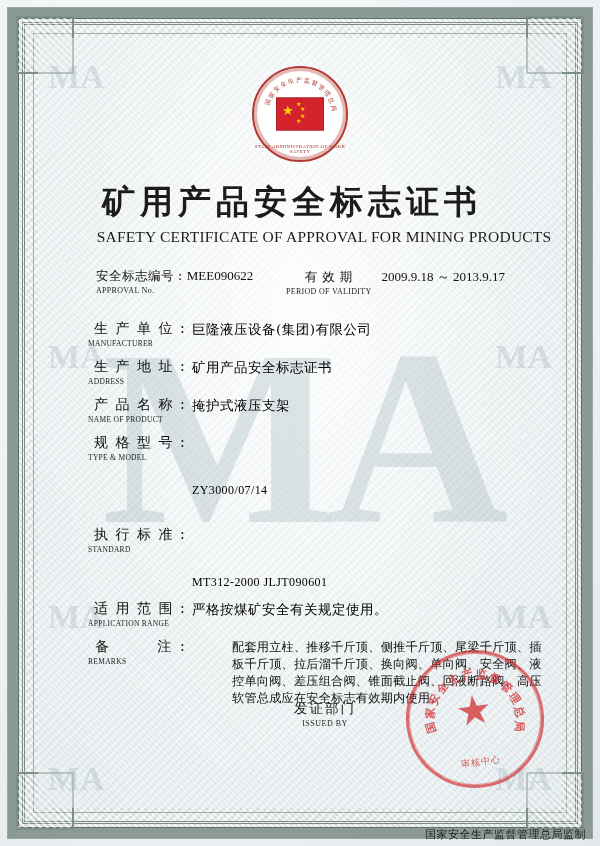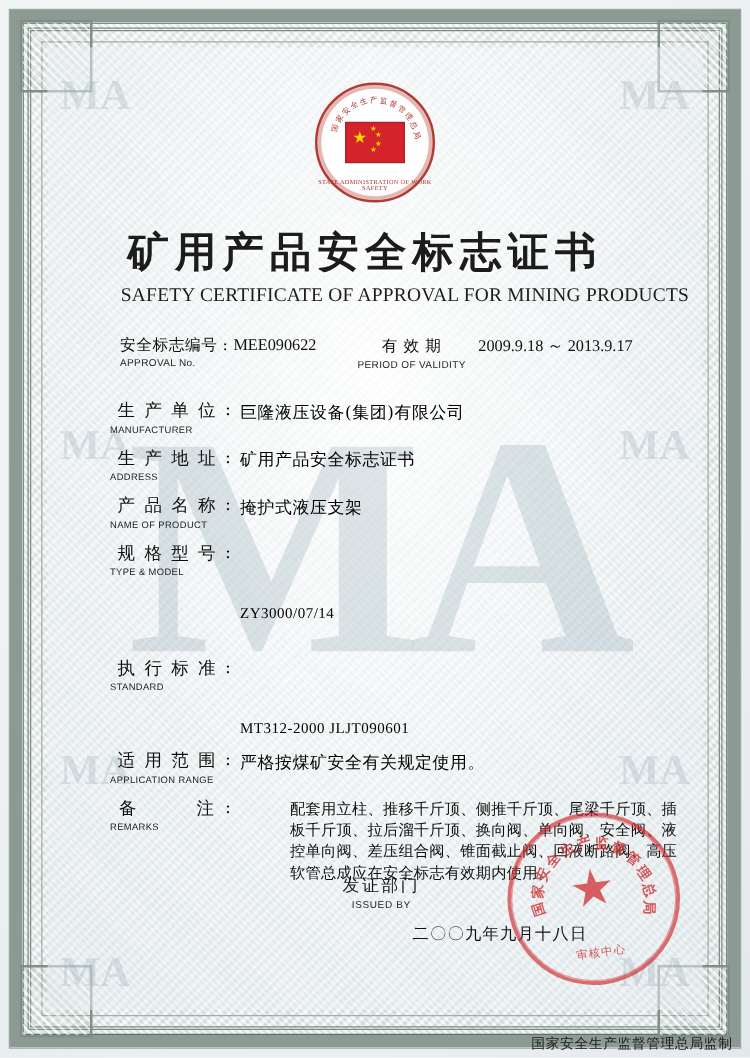--- a/index.html
+++ b/index.html
@@ -188,21 +188,21 @@
     height: 34px;
   }
   .lbl-cn {
     font-family: "DejaVu Serif", serif;
     font-size: 12.5px;
     color: #111;
     letter-spacing: 0.5px;
     text-align: center;
   }
   .lbl-en {
-    font-family: Liberation Sans, sans-serif;
+    font-family: Liberation Serif, serif;
     font-size: 8px;
     color: #222;
     letter-spacing: 0.3px;
     margin-top: 1px;
   }
   .val {
     font-family: "Liberation Serif", serif;
     font-size: 13px;
     color: #101010;
   }
@@ -273,21 +273,21 @@
     font-size: 12.2px;
     line-height: 17px;
     letter-spacing: 0.2px;
     color: #101010;
     margin-left: 40px;
   }
 
   
   .issuer {
     position: absolute;
-    left: 240px;
+    left: 260px;
     top: 700px;
     text-align: center;
     width: 130px;
   }
   .issuer .lbl-cn {
     font-size: 13.5px;
     letter-spacing: 2px;
   }
   .issuer .lbl-en {
     font-size: 8px;
@@ -502,21 +502,20 @@
       <div class="colon">:</div>
       <div class="value remarks-text">配套用立柱、推移千斤顶、侧推千斤顶、尾梁千斤顶、插板千斤顶、拉后溜千斤顶、换向阀、单向阀、安全阀、液控单向阀、差压组合阀、锥面截止阀、回液断路阀、高压软管总成应在安全标志有效期内使用。</div>
     </div>
 
   </div>
 
   <div class="issuer">
     <div class="lbl-cn">发证部门</div>
     <div class="lbl-en">ISSUED BY</div>
   </div>
-  <div class="issue-date">二〇〇九年九月十八日</div>
 
   <div class="seal">
     <div class="seal-ring">
 
     <span style="transform: rotate(-100deg) translate(0px, -52px) rotate(0deg); font-size: 11px;">国</span>
         <span style="transform: rotate(-81.8182deg) translate(0px, -52px) rotate(0deg); font-size: 11px;">家</span>
         <span style="transform: rotate(-63.6364deg) translate(0px, -52px) rotate(0deg); font-size: 11px;">安</span>
         <span style="transform: rotate(-45.4545deg) translate(0px, -52px) rotate(0deg); font-size: 11px;">全</span>
         <span style="transform: rotate(-27.2727deg) translate(0px, -52px) rotate(0deg); font-size: 11px;">生</span>
         <span style="transform: rotate(-9.09091deg) translate(0px, -52px) rotate(0deg); font-size: 11px;">产</span>

